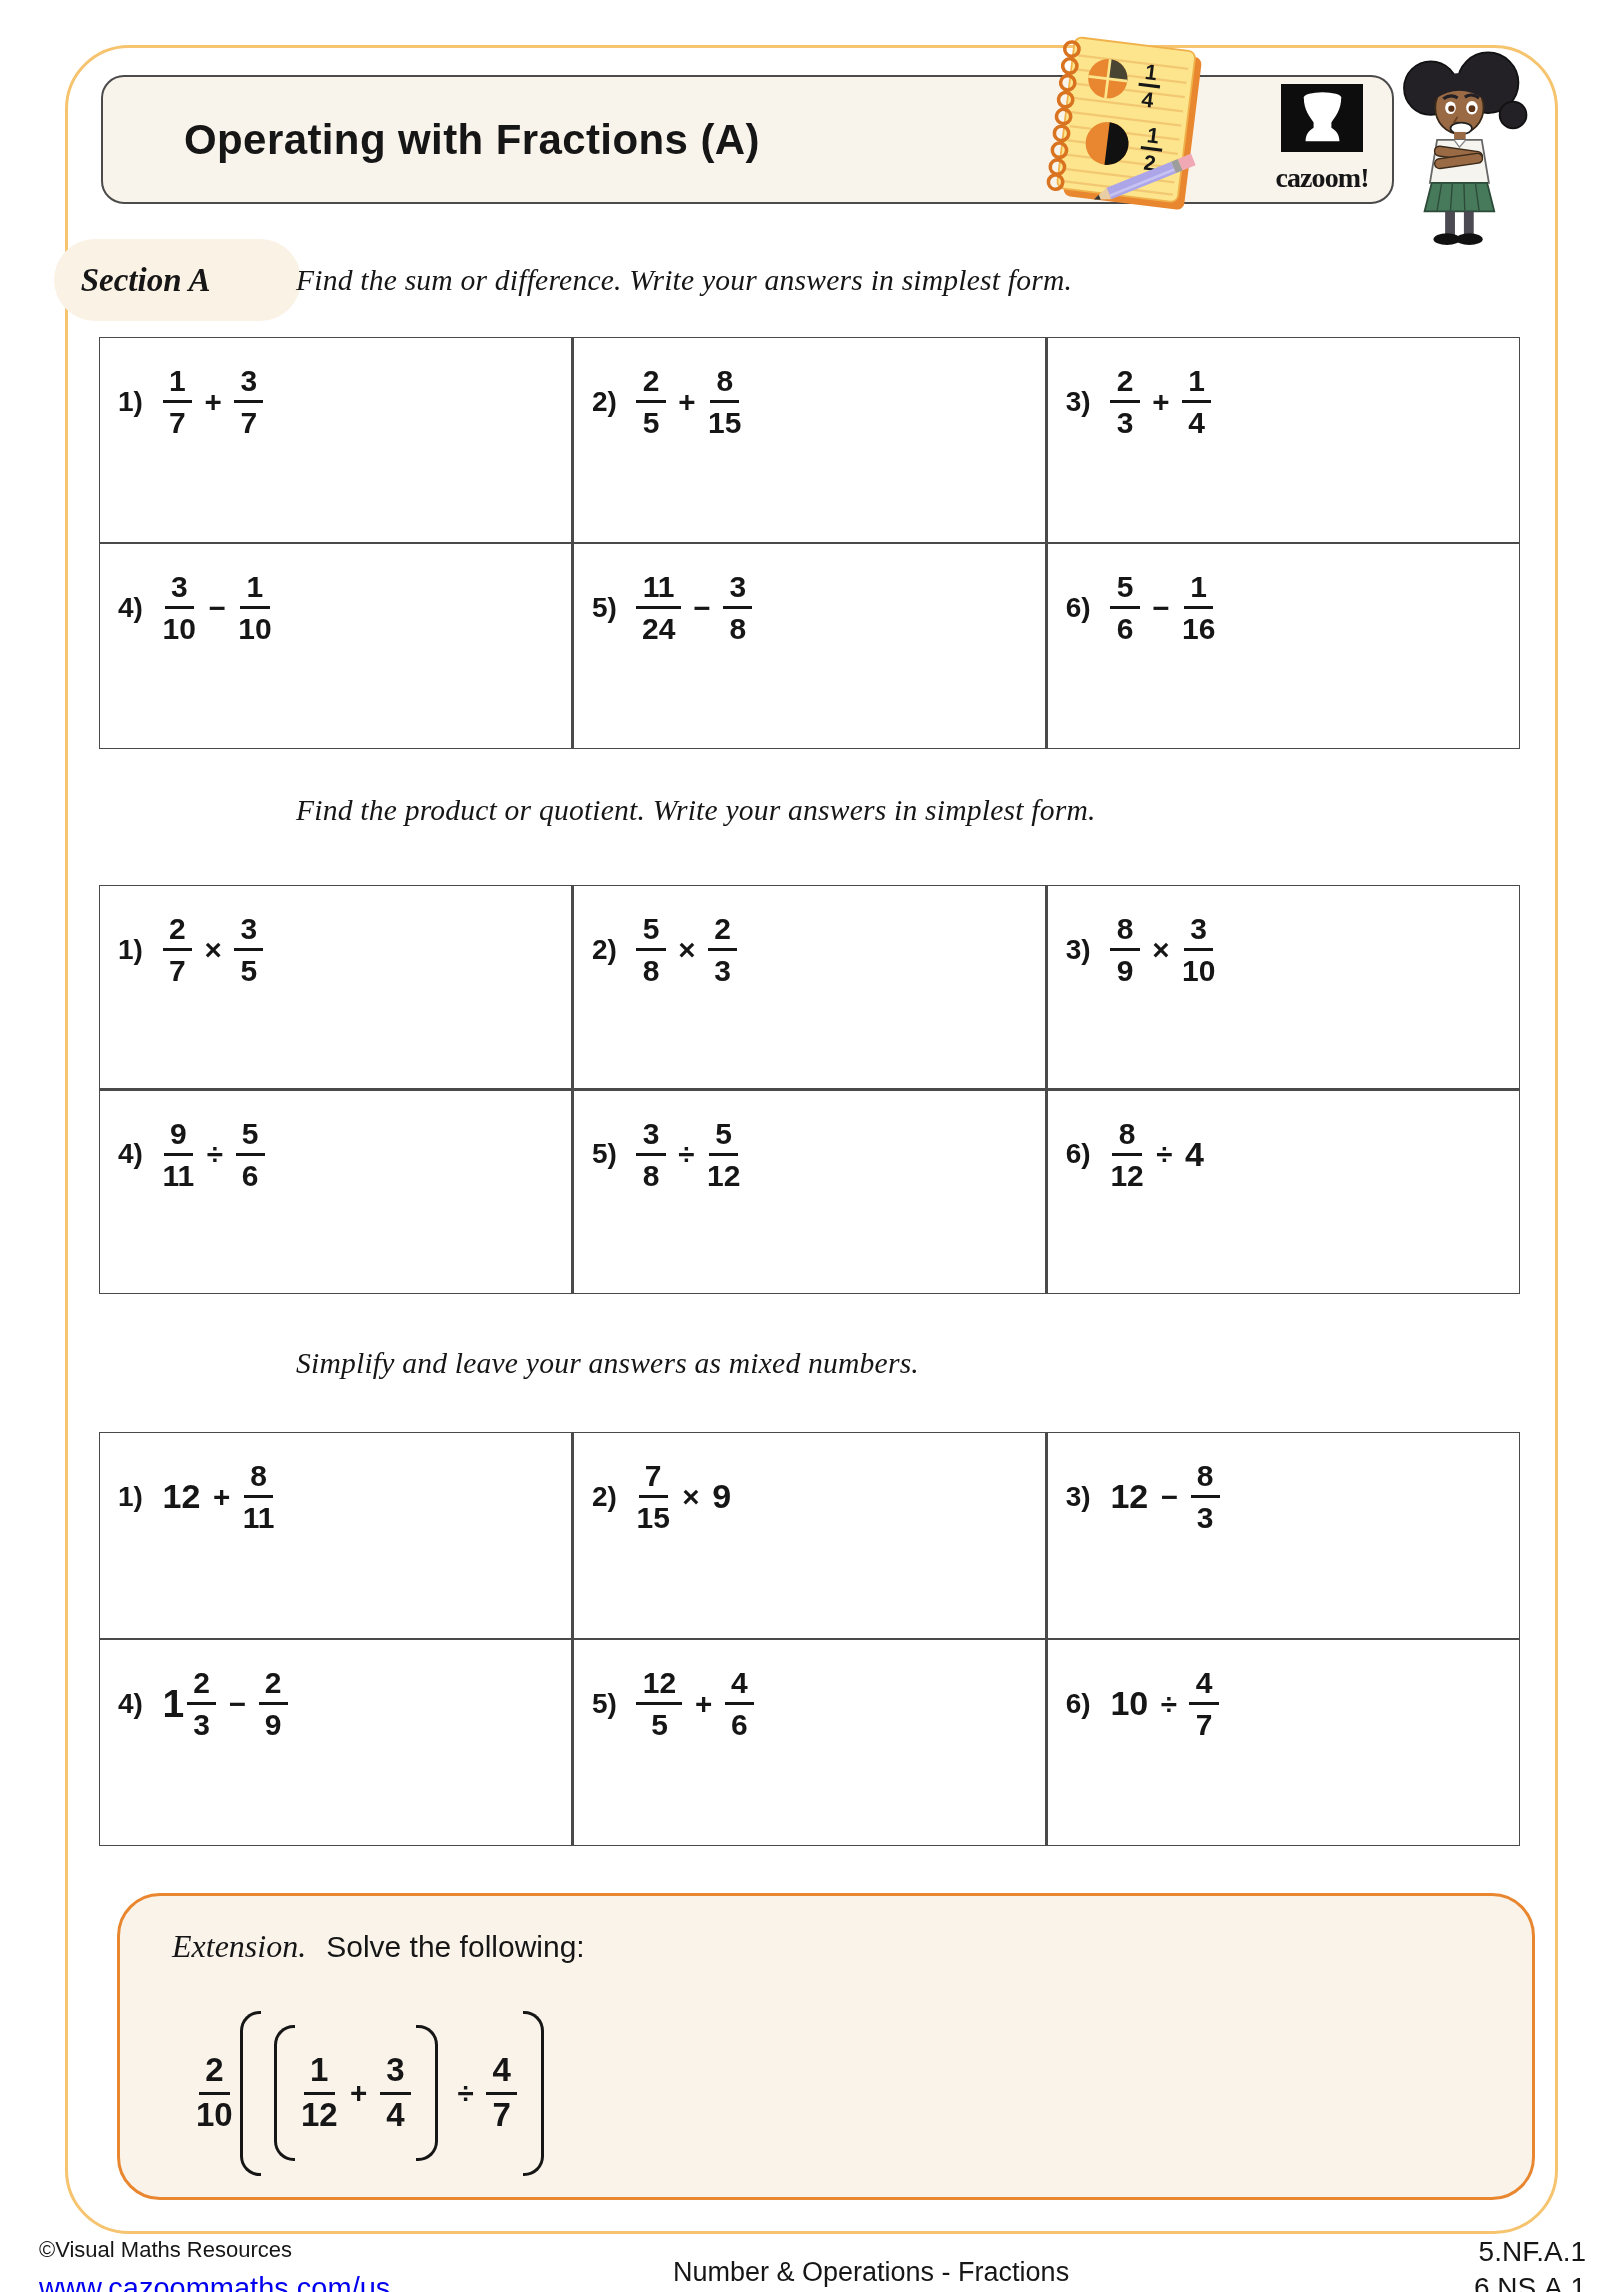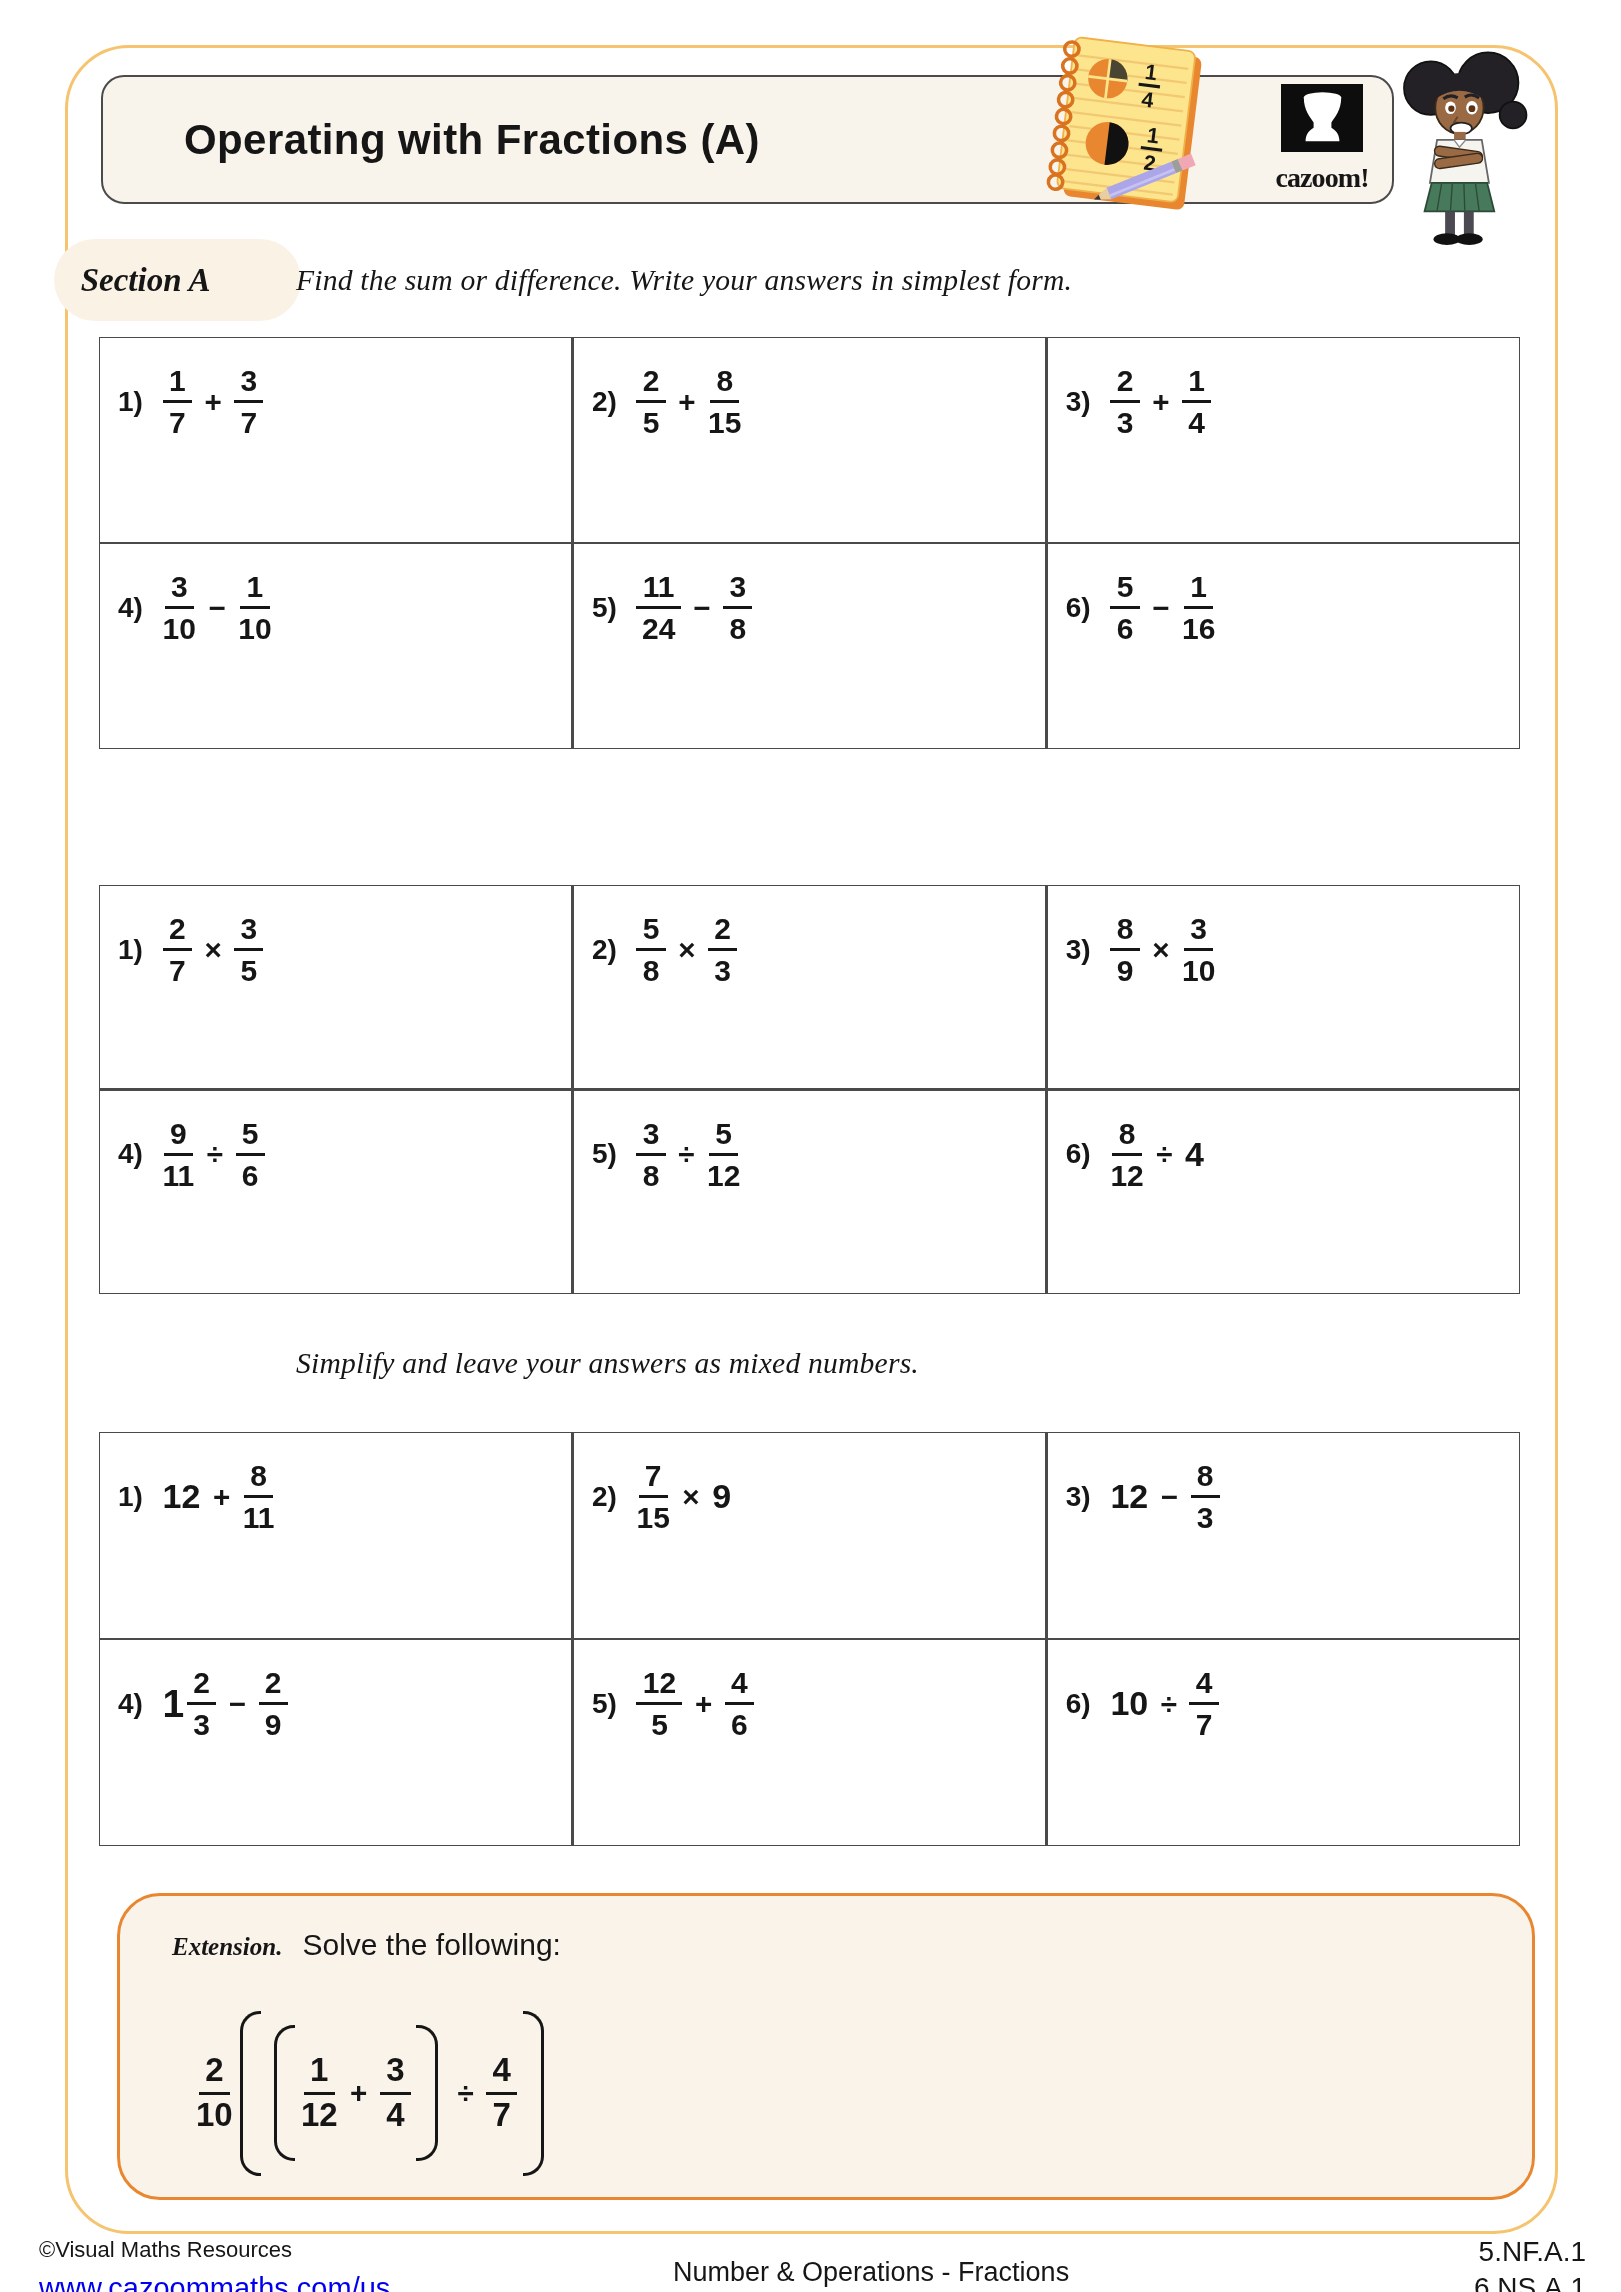--- a/index.html
+++ b/index.html
@@ -41,21 +41,21 @@
   .fd{padding-top:3.6px;}
   .op{font-size:29.6px;font-weight:700;margin:0 12.5px;}
   .whole{font-size:34px;font-weight:700;}
   .mixed{display:inline-flex;align-items:center;}
   .mwhole{font-size:39px;font-weight:700;margin-right:2.7px;}
 
   
   .ext{position:absolute;left:49px;top:1845px;width:1412px;height:301px;
        border:3.6px solid #E8872F;border-radius:43px;background:#FAF3EA;}
   .ext-head{position:absolute;left:52px;top:32px;font-size:30px;}
-  .ext-head .eital{font-family:"Liberation Serif",serif;font-weight:700;font-style:italic;font-size:25px;}
+  .ext-head .eital{font-family:"Liberation Serif",serif;font-weight:400;font-style:italic;font-size:32px;}
   .ext-head .erest{font-weight:400;margin-left:20px;}
   .ext-expr{position:absolute;left:76px;top:109px;height:176px;display:flex;align-items:center;}
   .ext-expr .frac{font-size:33px;}
   .brk{box-sizing:border-box;border:3.6px solid #161616;width:21.5px;flex:0 0 auto;}
   .brk.bl{border-right:none;border-radius:19.7px 0 0 19.7px;margin:0 5.4px 0 7.2px;}
   .brk.brr{border-left:none;border-radius:0 19.7px 19.7px 0;margin:0 7.2px 0 5.4px;}
   .brk.outer{height:165px;}
   .brk.inner{height:136px;}
 
   
@@ -160,20 +160,21 @@
               <span class="fd">6</span>
             </span>
             <span class="op">−</span>
             <span class="frac">
               <span class="fn">1</span>
               <span class="fd">16</span>
             </span>
           </div></div>
       </div>
 
+    <div class="ins insB">Find the product or quotient. Write your answers in simplest form.</div>
     <div class="ptable tblB">
         <div class="pcell"><div class="pexpr">
             <span class="pnum">1)</span>
             <span class="frac">
               <span class="fn">2</span>
               <span class="fd">7</span>
             </span>
             <span class="op">×</span>
             <span class="frac">
               <span class="fn">3</span>

